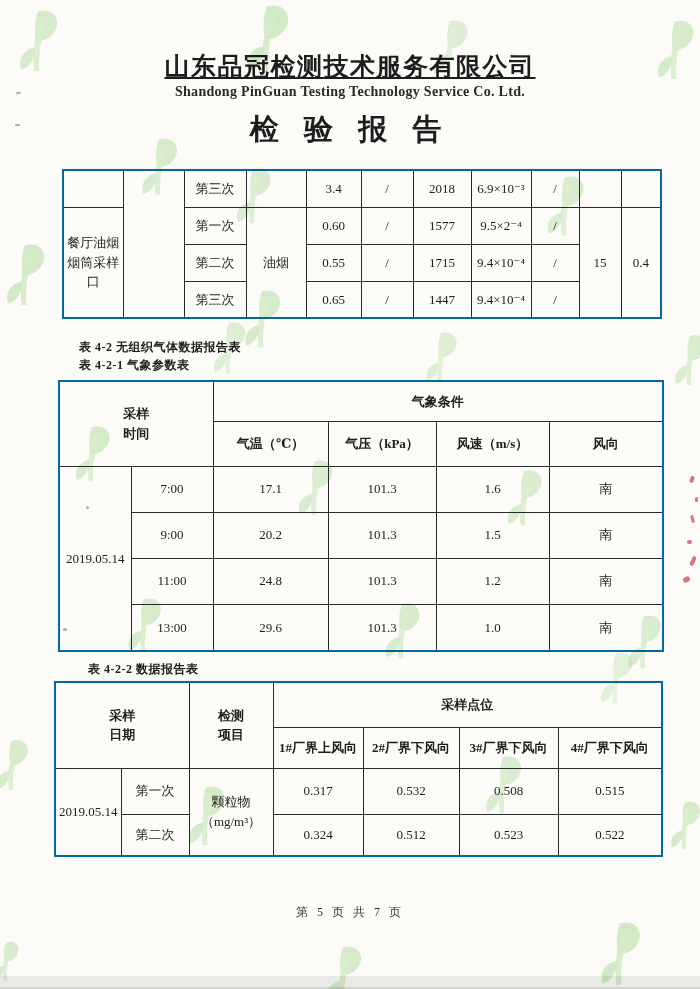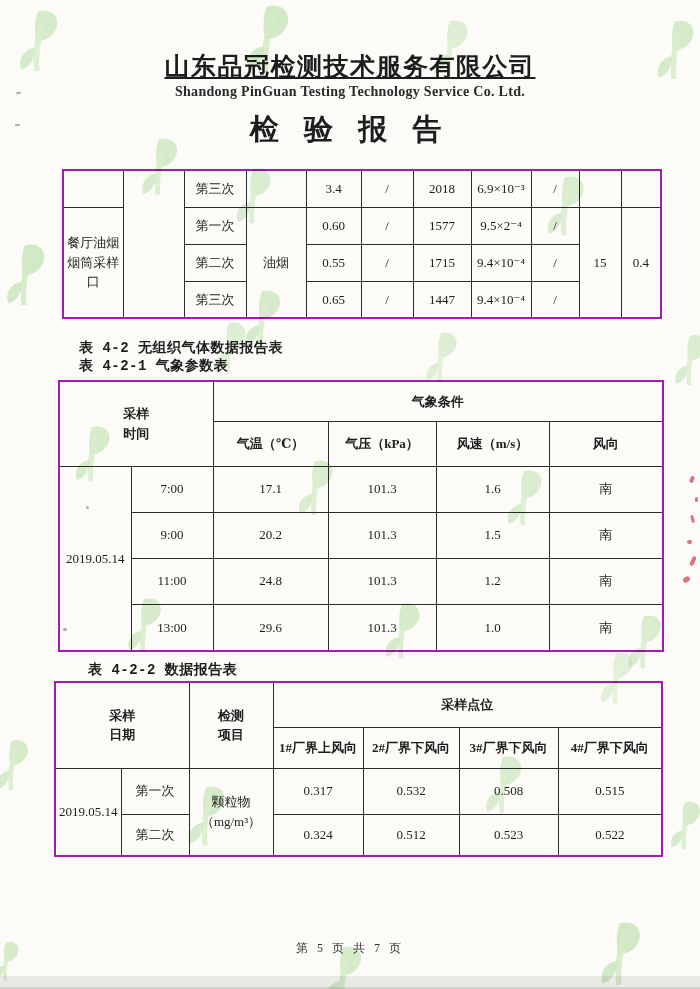--- a/index.html
+++ b/index.html
@@ -7,24 +7,24 @@
     position:relative;width:700px;height:989px;margin:0 auto;
     background:#fcfbf7;overflow:hidden;
     font-family:"Liberation Serif","DejaVu Serif",serif;color:#1d1d1d;
   }
   .abs{position:absolute;}
   .center{left:0;right:0;text-align:center;}
   .company-cn{top:50px;font-size:25px;font-weight:bold;letter-spacing:1.5px;text-decoration:underline;}
   .company-en{top:84px;font-size:14px;font-weight:bold;letter-spacing:.3px;color:#2a2a2a;}
   .title-cn{top:110px;font-size:29px;font-weight:bold;letter-spacing:9px;}
   .title-en{top:150px;font-size:17px;font-weight:bold;word-spacing:7px;letter-spacing:1px;}
-  .sec-title{font-size:14px;font-weight:bold;letter-spacing:.5px;font-family:Liberation Mono, monospace;}
-  .footer-text{top:940px;font-size:12px;letter-spacing:3px;color:#333;}
-
-  table.doc{border-collapse:collapse;table-layout:fixed;border:2px solid #a21caf;}
+  .sec-title{font-size:12px;font-weight:bold;letter-spacing:.5px;}
+  .footer-text{top:904px;font-size:12px;letter-spacing:3px;color:#333;}
+
+  table.doc{border-collapse:collapse;table-layout:fixed;border:2px solid #0369a1;}
   table.doc td,table.doc th{
     border:1.5px solid #2b2b2b;text-align:center;vertical-align:middle;
     padding:0 1px;font-size:13px;font-weight:normal;overflow:hidden;line-height:1.5;
   }
   table.doc th{font-weight:bold;}
   .small-head{font-size:13px;}
   .wm-layer{position:absolute;left:0;top:0;width:700px;height:989px;pointer-events:none;mix-blend-mode:multiply;z-index:5;}
   .bottom-strip{left:0;right:0;bottom:0;height:11px;background:#e9e9e5;border-bottom:2px solid #d3d3cf;z-index:2;}
   .mark{position:absolute;border-radius:2px;}
   .red{background:#cf4752;opacity:.75;}

